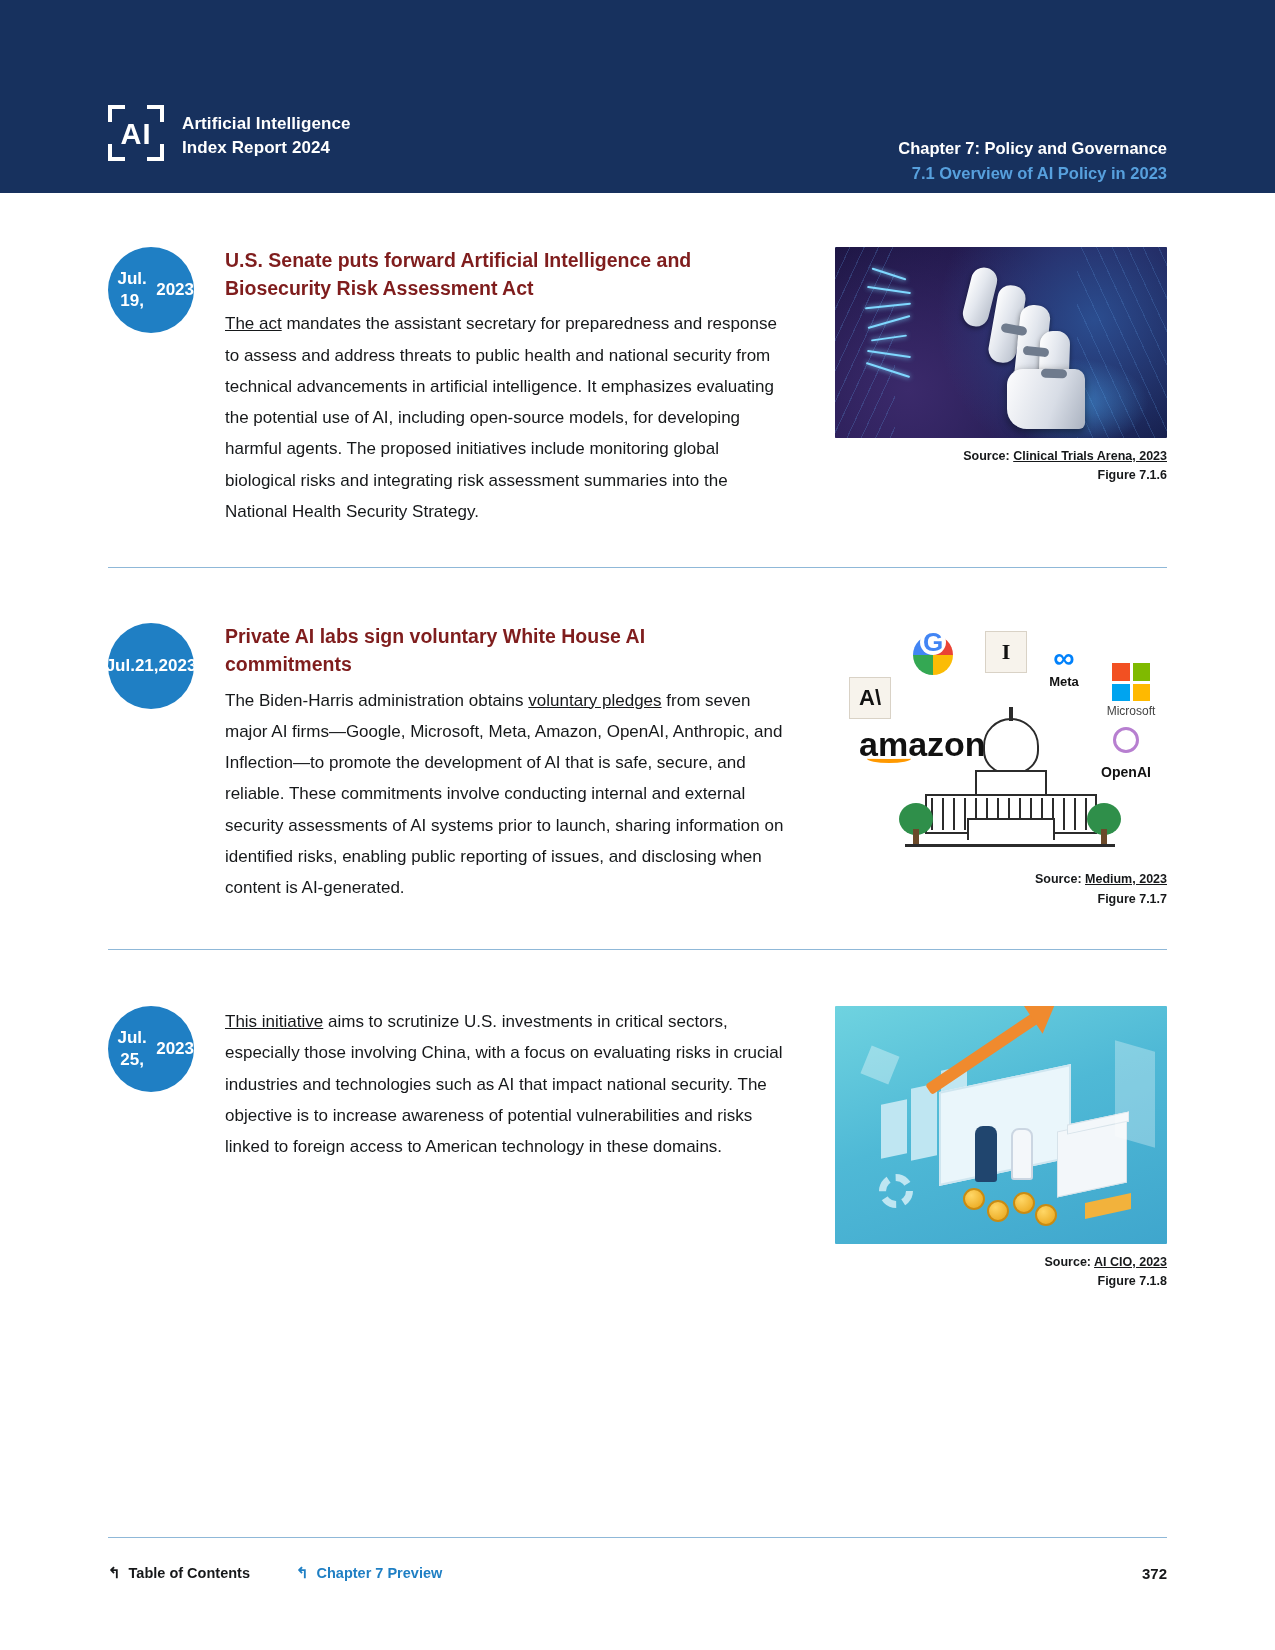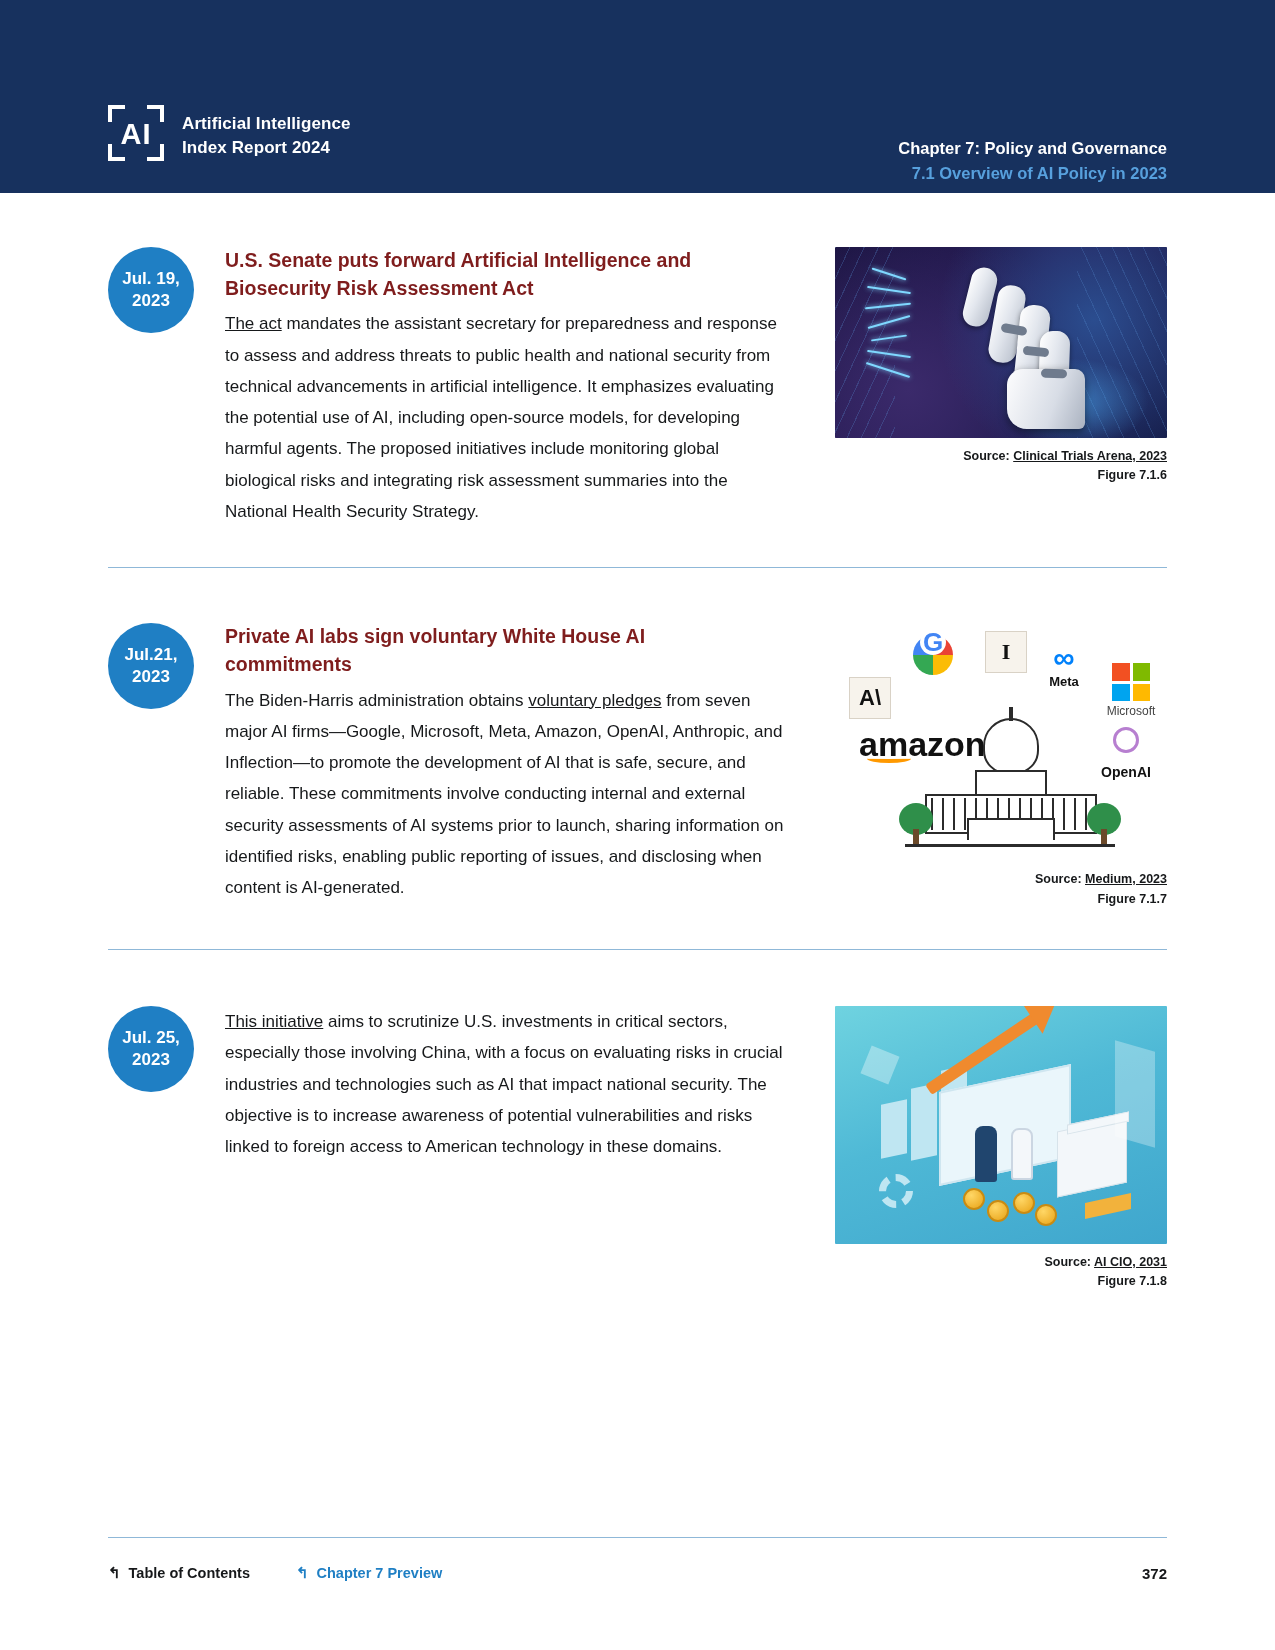--- a/index.html
+++ b/index.html
@@ -91,21 +91,21 @@
   }
   .entry-date {
     width: 86px;
     height: 86px;
     border-radius: 50%;
     background: #1f7fc4;
     color: #ffffff;
     font-weight: bold;
     font-size: 17px;
     display: flex;
-    flex-direction: column;
+    flex-direction: row;
     align-items: center;
     justify-content: center;
     line-height: 1.3;
     flex: 0 0 auto;
     text-align: center;
   }
   .entry-body {
     flex: 1 1 auto;
     padding-left: 31px;
     padding-right: 22px;
@@ -515,21 +515,21 @@
           <div class="inv-coin" style="left:152px; top:194px;"></div>
           <div class="inv-coin" style="left:178px; top:186px;"></div>
           <div class="inv-coin" style="left:200px; top:198px;"></div>
           <div class="inv-gear" style="left:44px; top:168px;"></div>
           <div class="inv-card" style="left:250px; top:192px; width:46px; height:16px; transform:skewY(-12deg); background:#f2b23c;"></div>
           <div class="inv-card" style="left:30px; top:44px; width:30px; height:30px; background:rgba(255,255,255,.35); transform:rotate(22deg);"></div>
           <div class="inv-card" style="left:280px; top:40px; width:40px; height:96px; background:rgba(255,255,255,.30); transform:skewY(16deg);"></div>
         </div>
       </div>
       <div class="media-caption">
-        <span>Source: </span><a href="#">AI CIO, 2031</a>
+        <span>Source: </span><a href="#">AI CIO, 2023</a>
         <div>Figure 7.1.8</div>
       </div>
     </div>
   </div>
 
 </div>
 
 <div class="footer-rule"></div>
 <div class="footer">
   <a class="footer-link" href="#">

